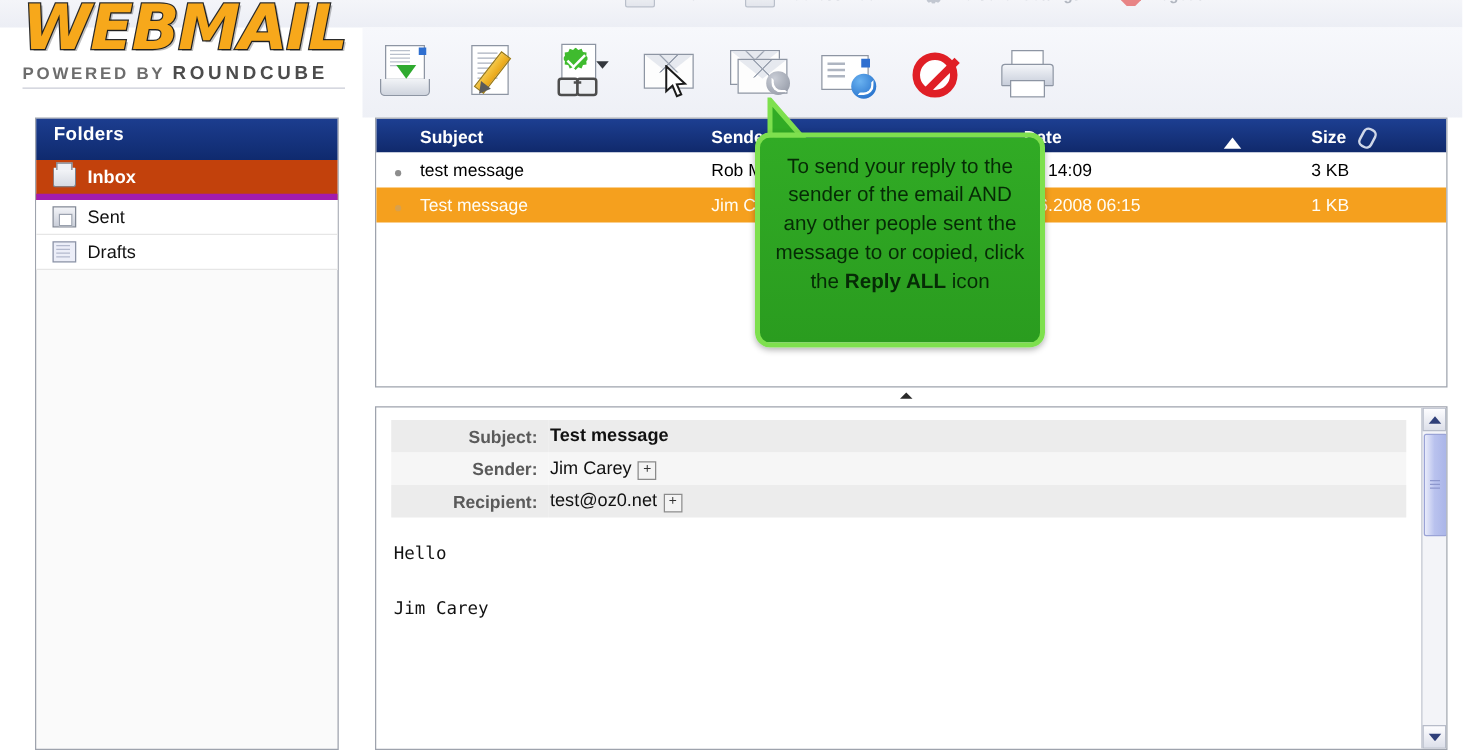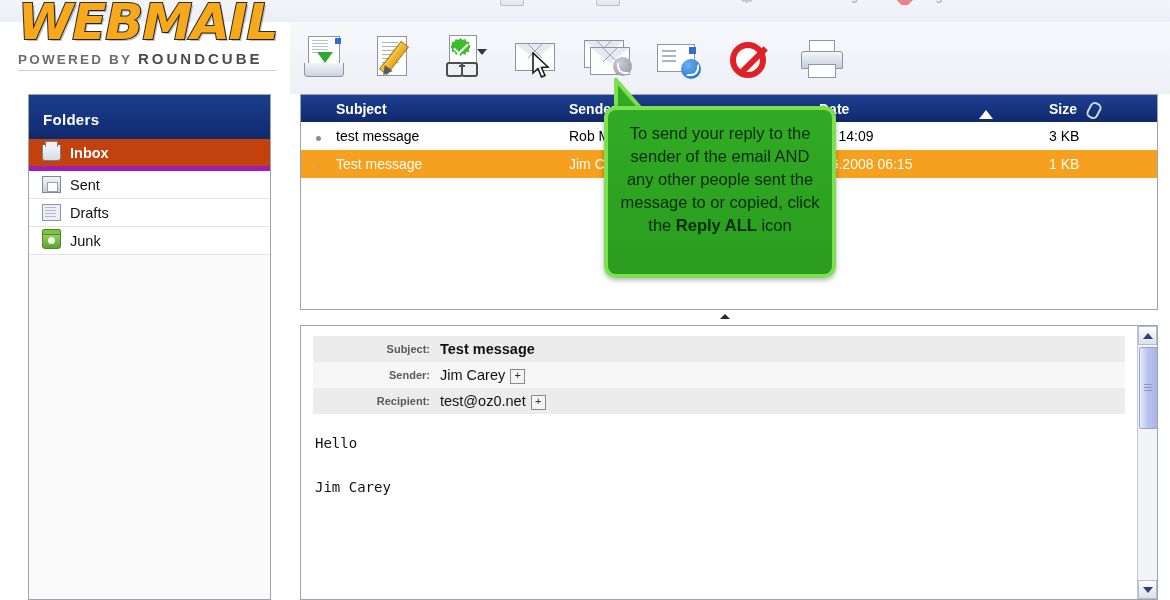--- a/index.html
+++ b/index.html
@@ -132,22 +132,22 @@
 
   
   .cursor{position:absolute;left:532px;top:52px;width:20px;height:28px;z-index:40;}
 
   
   .folders{
     position:absolute;left:28px;top:94px;width:243px;height:506px;
     background:#fafafa;border:1px solid #9ea3ad;box-sizing:border-box;
   }
   .folders-head{
-    height:44px;background:linear-gradient(#1c3d8f,#0f2a6e);
-    color:#fff;font-weight:bold;font-size:15px;padding:16px 0 0 14px;box-sizing:border-box;
+    height:33px;background:linear-gradient(#1c3d8f,#0f2a6e);
+    color:#fff;font-weight:bold;font-size:15px;padding:4px 0 0 14px;box-sizing:border-box;
     letter-spacing:.3px;
   }
   .folder-row{
     height:27px;display:flex;align-items:center;gap:9px;padding-left:13px;
     border-bottom:1px solid #e6e6e6;font-size:14.5px;color:#111;cursor:pointer;background:#fff;
   }
   .folder-row.sel{background:#c2410c;color:#fff;font-weight:bold;border-bottom:5px solid #a21caf;}
   .fi{width:17px;height:15px;position:relative;flex:0 0 17px;}
   .fi-inbox{border:1px solid #79808d;border-top:none;background:linear-gradient(#f6f7fa,#d6dae2);border-radius:0 0 3px 3px;}
   .fi-inbox:before{content:"";position:absolute;left:2px;top:-4px;width:11px;height:5px;border:1px solid #79808d;border-bottom:none;background:#eef0f5;}
@@ -199,21 +199,21 @@
 
   
   .preview{
     position:absolute;left:300px;top:325px;width:858px;height:275px;
     background:#fff;border:1px solid #9ea3ad;box-sizing:border-box;overflow:hidden;
   }
   .hdr-table{margin:10px 12px 0 12px;width:812px;border-collapse:collapse;}
   .hdr-table tr{height:26px;}
   .hdr-table tr:nth-child(odd){background:#ececec;}
   .hdr-table tr:nth-child(even){background:#f6f6f6;}
-  .hdr-table td.k{width:116px;text-align:right;padding-right:9px;color:#5a5a5a;font-weight:bold;font-size:11px;}
+  .hdr-table td.k{width:116px;text-align:right;padding-right:9px;color:#5a5a5a;font-weight:bold;font-size:14px;}
   .hdr-table td.v{font-size:14.5px;color:#111;}
   .hdr-table td.v.bold{font-weight:bold;}
   .plus{display:inline-block;width:13px;height:13px;line-height:11px;text-align:center;font-size:11px;
     border:1px solid #8b8b8b;background:#f4f4f4;color:#333;margin-left:5px;vertical-align:1px;cursor:pointer;}
   .body-text{margin:18px 0 0 14px;font-family:"DejaVu Sans Mono","Liberation Mono",monospace;
     font-size:14px;color:#111;line-height:22px;white-space:pre;}
 
   
   .vsb{position:absolute;right:0;top:0;width:19px;height:273px;background:#f3f4f8;border-left:1px solid #c3c7d1;}
   .vsb .btn{width:19px;height:19px;background:linear-gradient(#fdfdff,#dde0ea);border:1px solid #b7bcc9;box-sizing:border-box;
@@ -342,24 +342,20 @@
     <span class="fi fi-inbox"></span>
     <span>Inbox</span>
   </div>
   <div class="folder-row">
     <span class="fi fi-sent"></span>
     <span>Sent</span>
   </div>
   <div class="folder-row">
     <span class="fi fi-drafts"></span>
     <span>Drafts</span>
-  </div>
-  <div class="folder-row">
-    <span class="fi fi-junk"></span>
-    <span>Junk</span>
   </div>
 </div>
 
 <div class="msglist">
   <div class="ml-head">
     <div class="c-sub">Subject</div>
     <div class="c-snd">Sender</div>
     <div class="c-date">
       <span>Date</span>
       <span class="sortarrow"></span>

